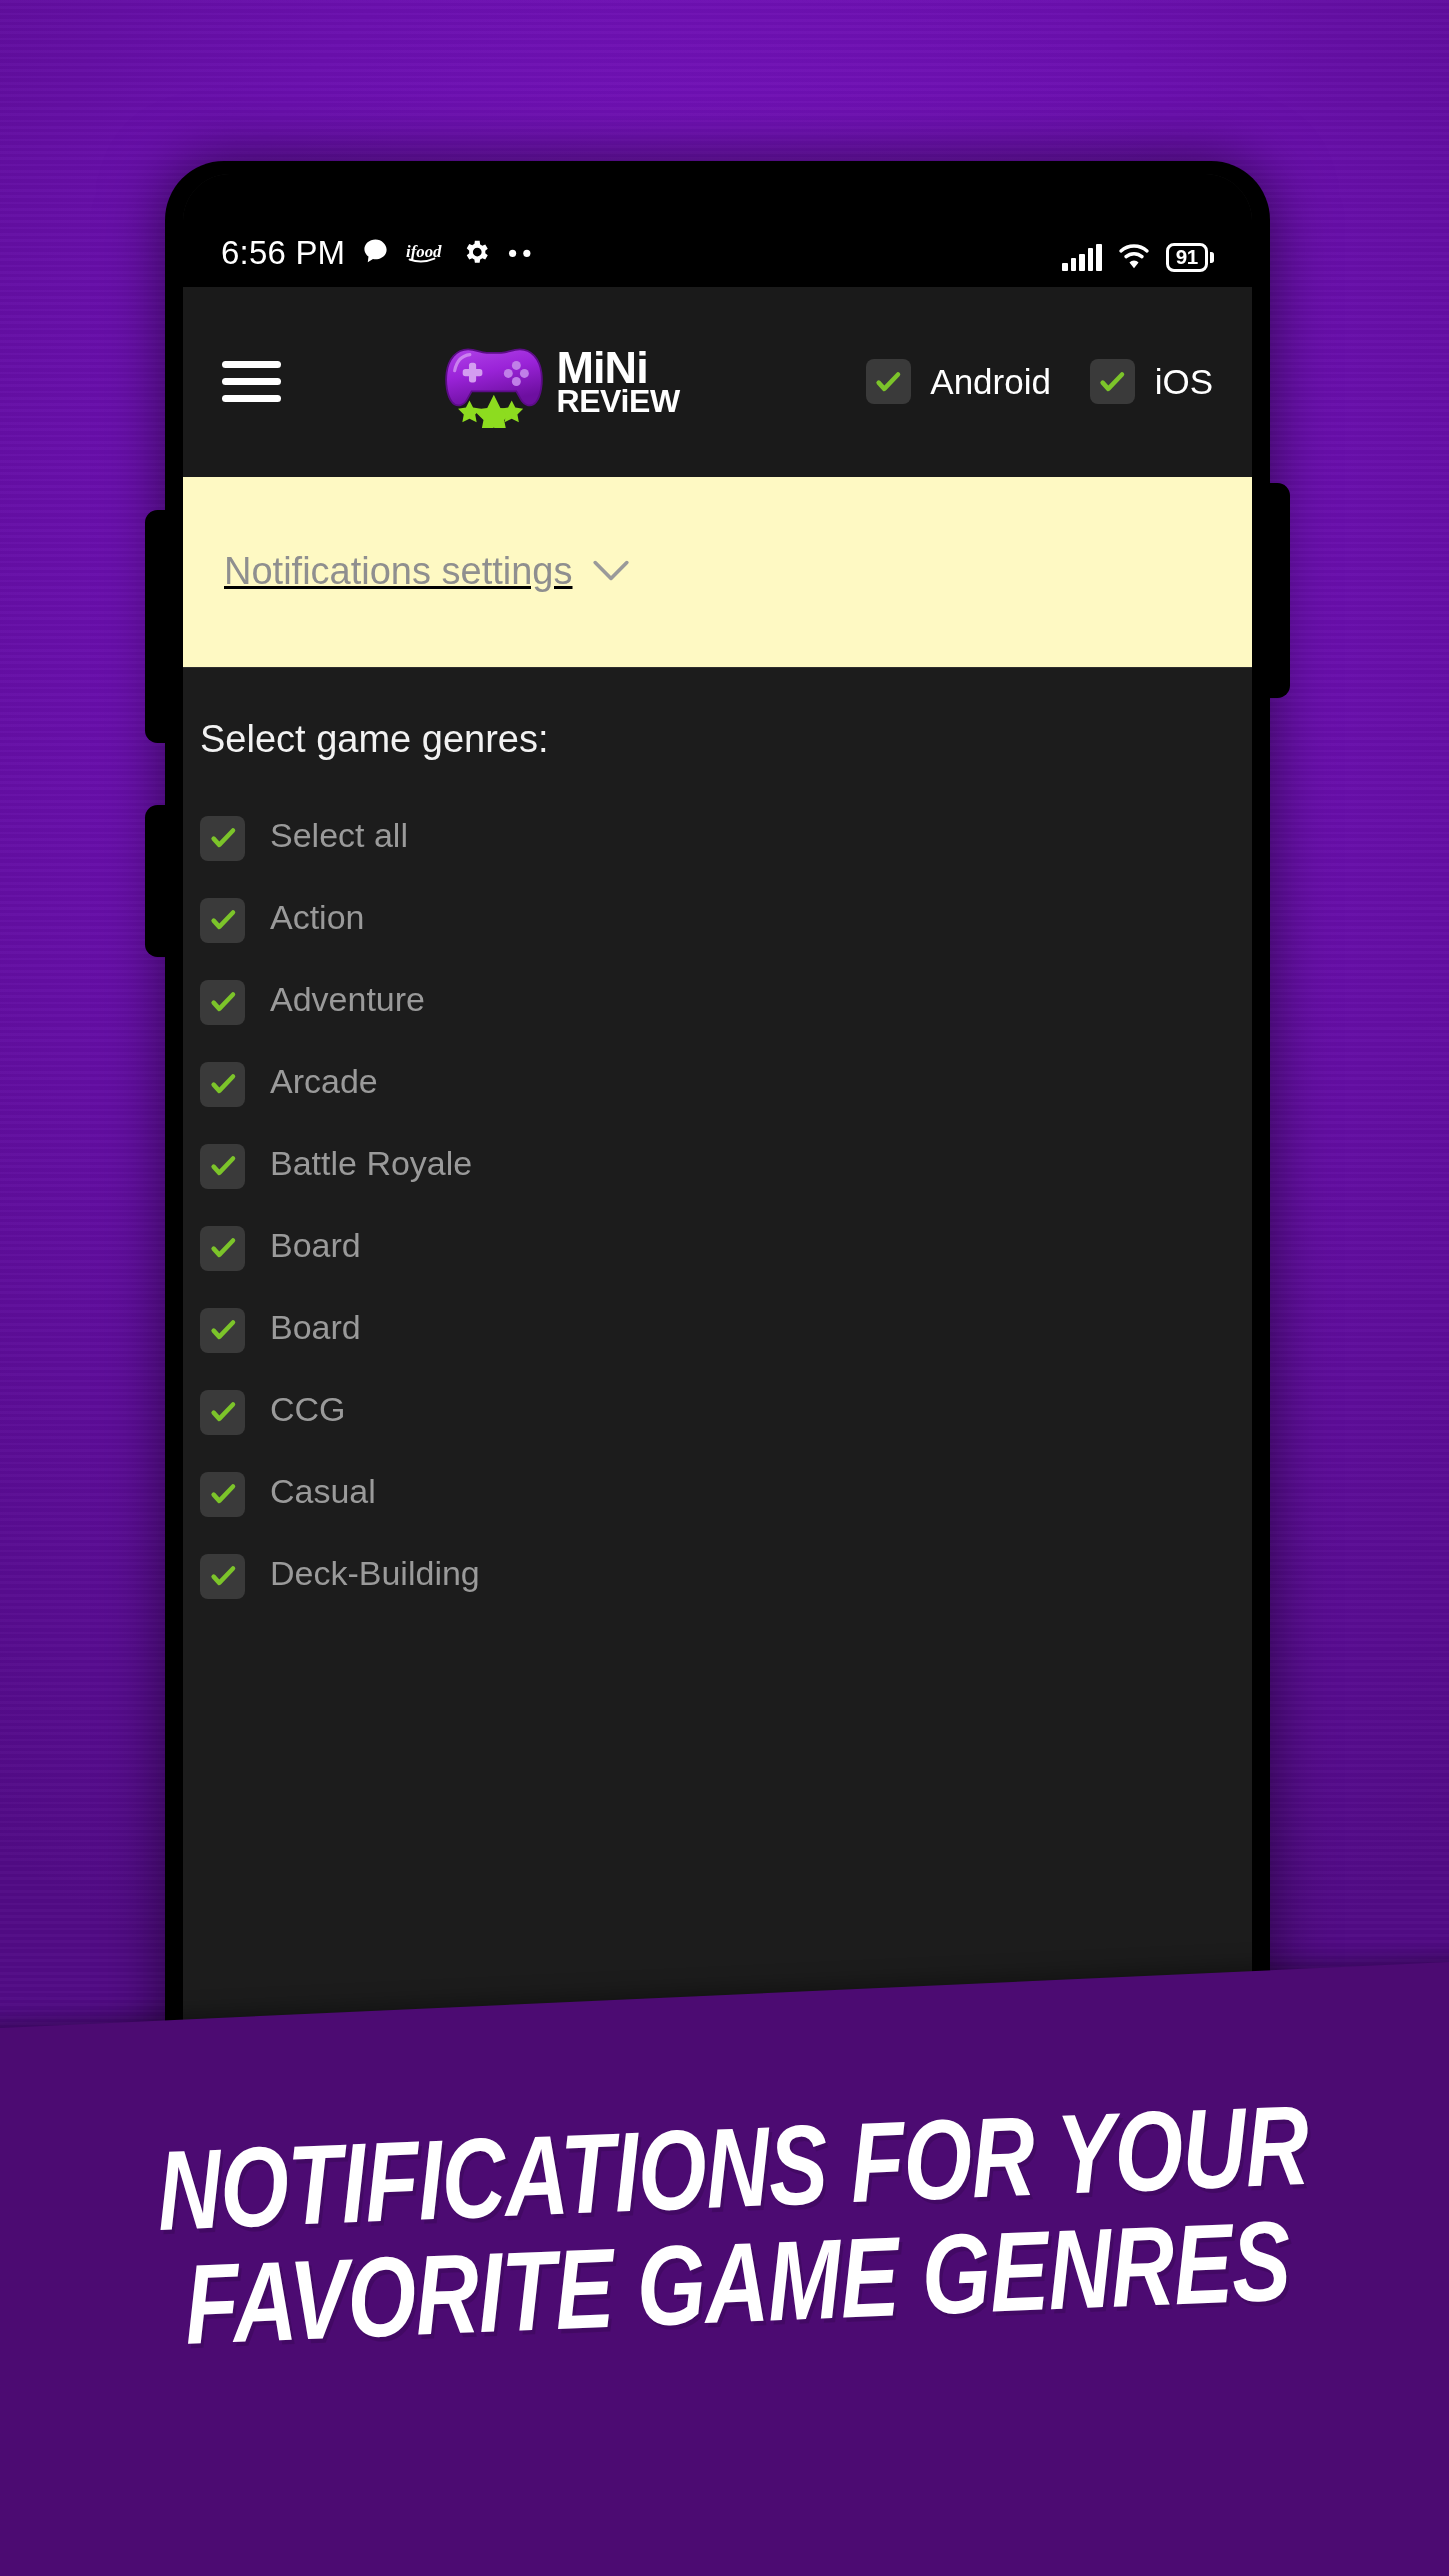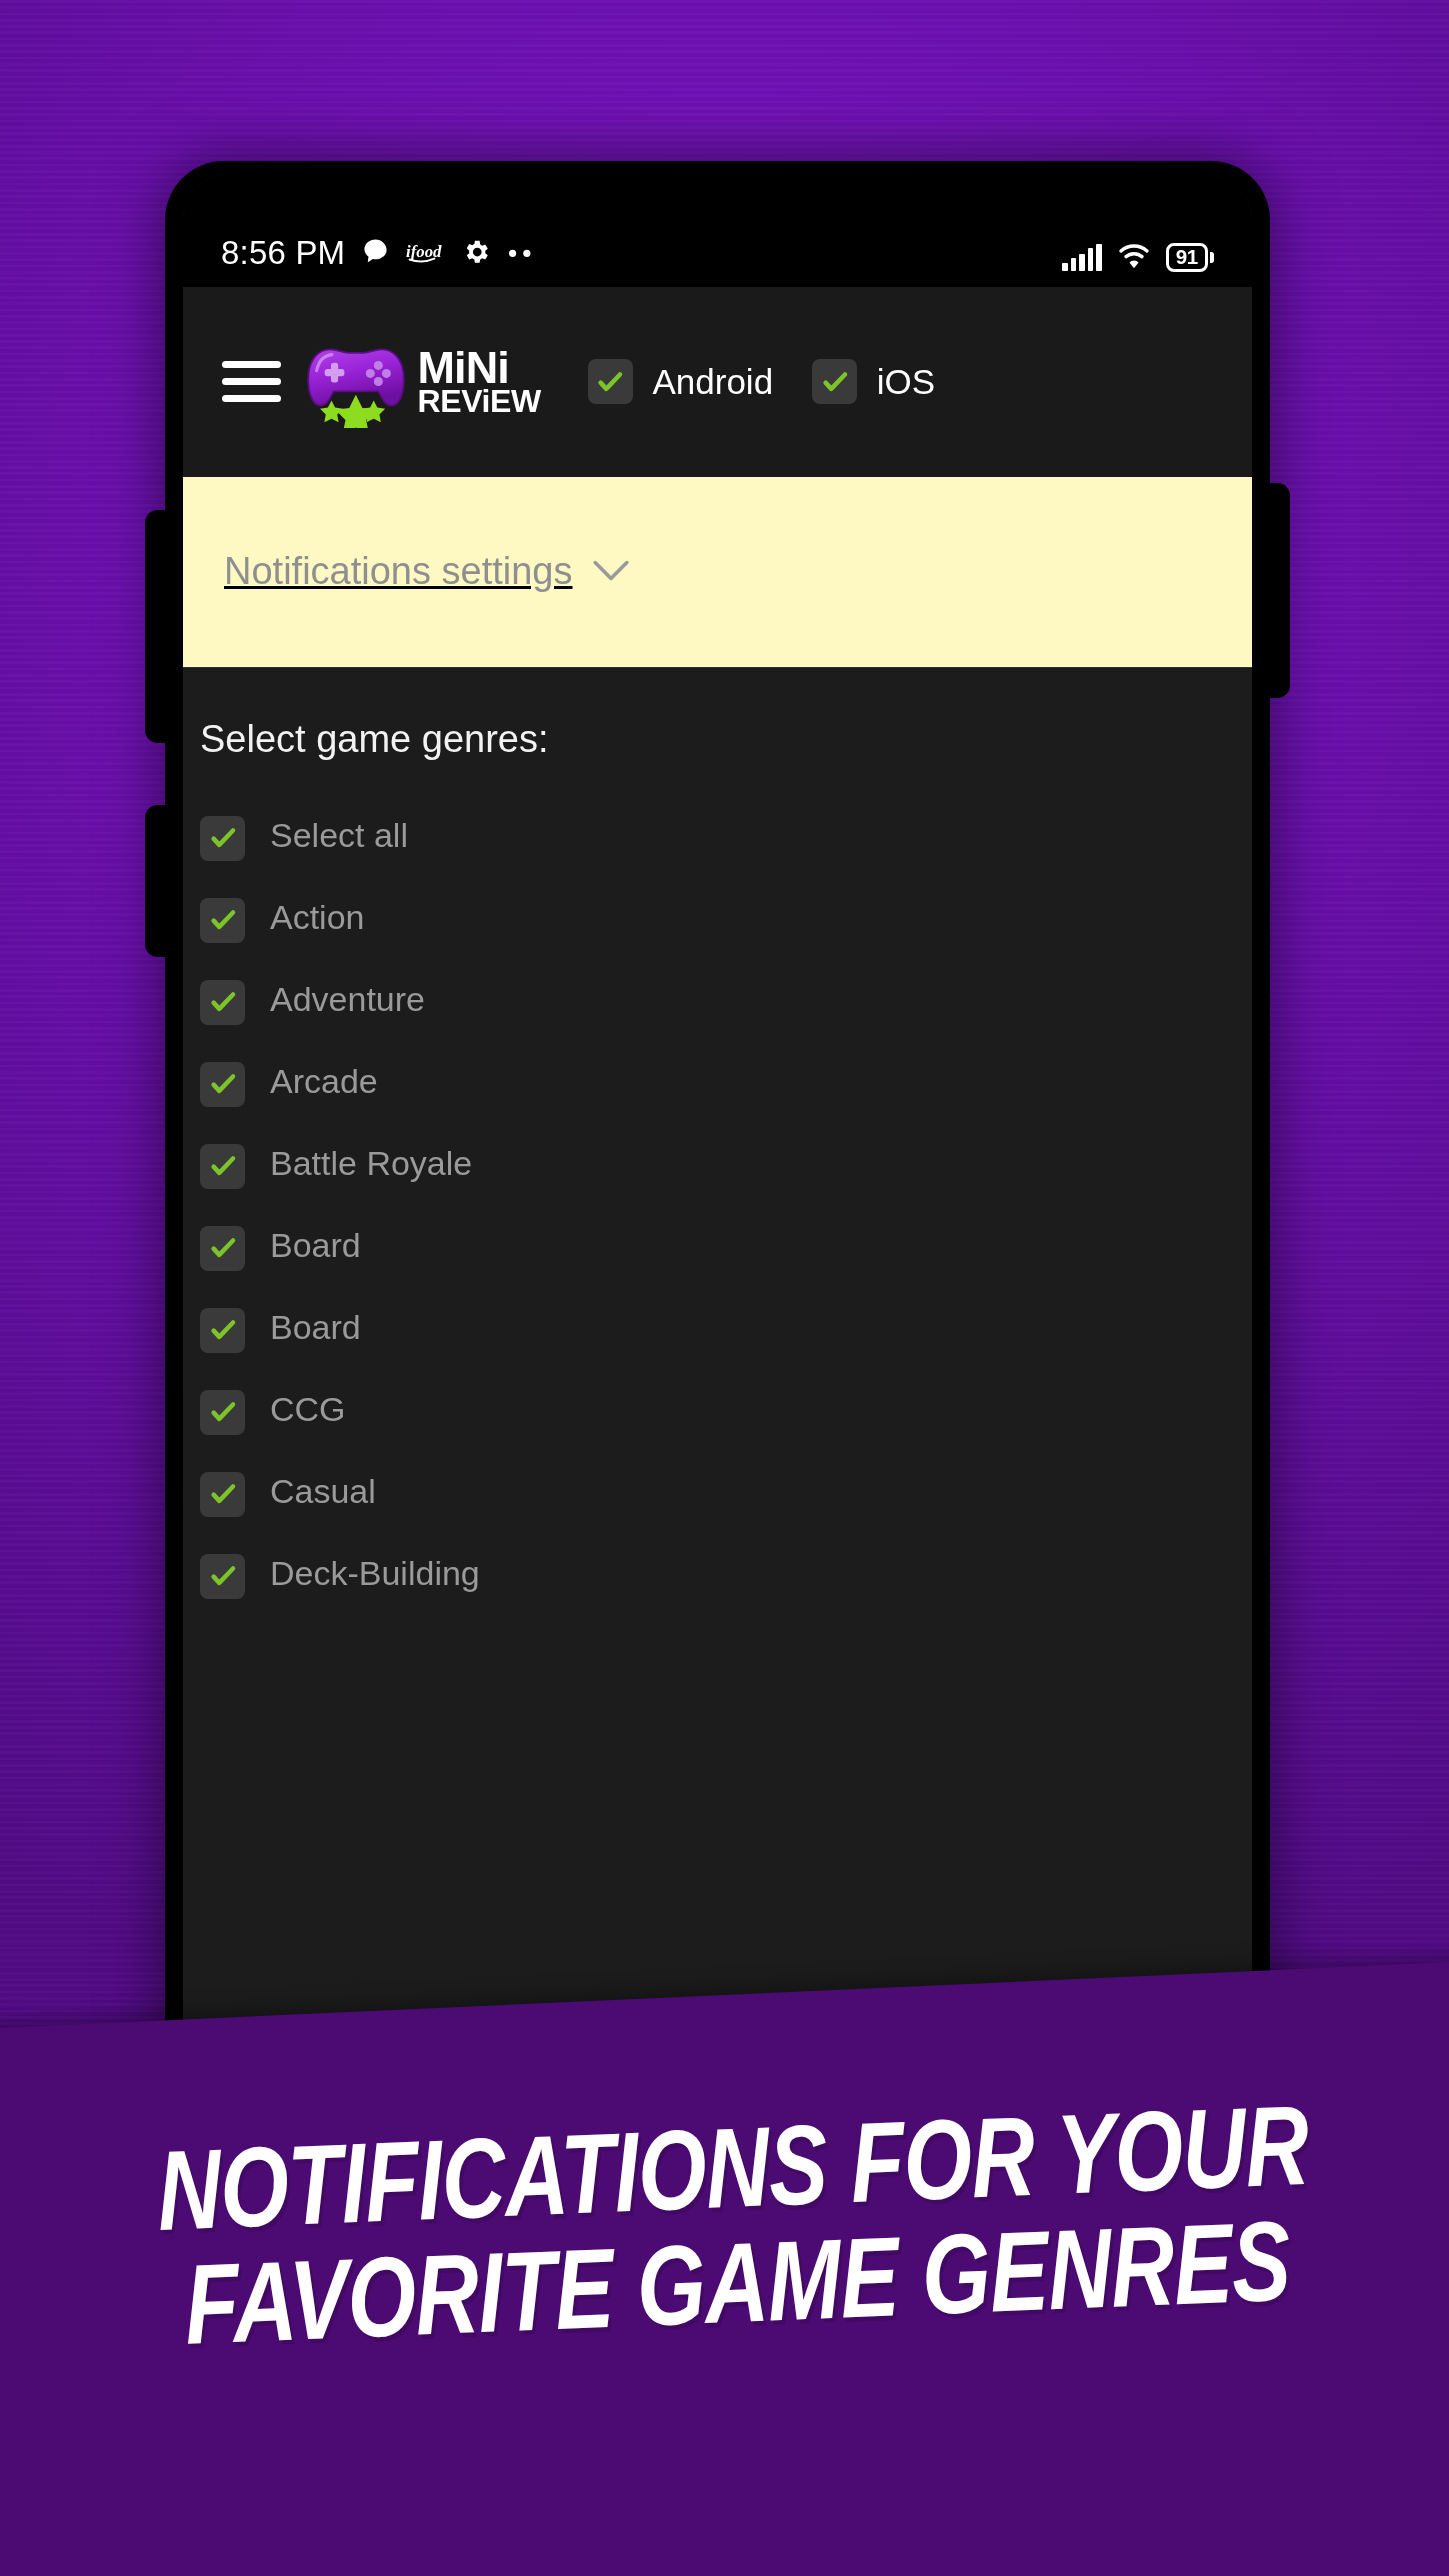--- a/index.html
+++ b/index.html
@@ -79,20 +79,21 @@
   }
   #battery .tip{ width:4.5px; height:10.7px; background:#fff; border-radius:0 2.7px 2.7px 0; margin-left:1.8px;}
 
   
   #app-header{
     height:190px;
     background:#1a1a1a;
     display:flex; align-items:center;
     padding:0 39px;
     gap:0;
+    justify-content:space-between;
   }
   #hamburger{ width:59px; display:flex; flex-direction:column; gap:9.8px; cursor:pointer; flex:0 0 auto;}
   #hamburger span{ display:block; height:7.2px; background:#fff; border-radius:3.6px; }
 
   #brand{ display:flex; align-items:center; gap:9px; margin-left:21.5px; flex:0 0 auto;}
   #gamepad-wrap{ position:relative; width:106px; height:93px; }
   #wordmark{ display:flex; flex-direction:column; line-height:0.88; }
   #wordmark .l1{ font-size:45px; font-weight:700; color:#fff; letter-spacing:-0.9px;}
   #wordmark .l2{ font-size:32px; font-weight:700; color:#fff; letter-spacing:-0.4px;}
 
@@ -172,21 +173,21 @@
 <div id="phone">
 
   <div class="side-btn" id="btn-left-volume"></div>
   <div class="side-btn" id="btn-left-power"></div>
   <div class="side-btn" id="btn-right-1"></div>
 
   <div id="screen">
 
     <div id="status-bar">
       <div id="status-left">
-        <span id="clock">8:56 PM</span>
+        <span id="clock">6:56 PM</span>
 
         <span class="sb-ico">
           <svg width="29" height="29" viewBox="0 0 24 24">
               <path d="M12 2C6.9 2 2.8 5.6 2.8 10c0 2.5 1.3 4.7 3.4 6.2l-.6 4.6 4.3-2.5c.7.1 1.4.2 2.1.2 5.1 0 9.2-3.6 9.2-8S17.1 2 12 2z" fill="#fff"></path>
             </svg>
         </span>
 
         <span class="sb-ico">
           <svg width="39" height="23" viewBox="0 0 44 26">
             <text x="0" y="19" font-family="Liberation Serif, serif" font-size="19" font-style="italic" font-weight="700" fill="#fff">ifood</text>

